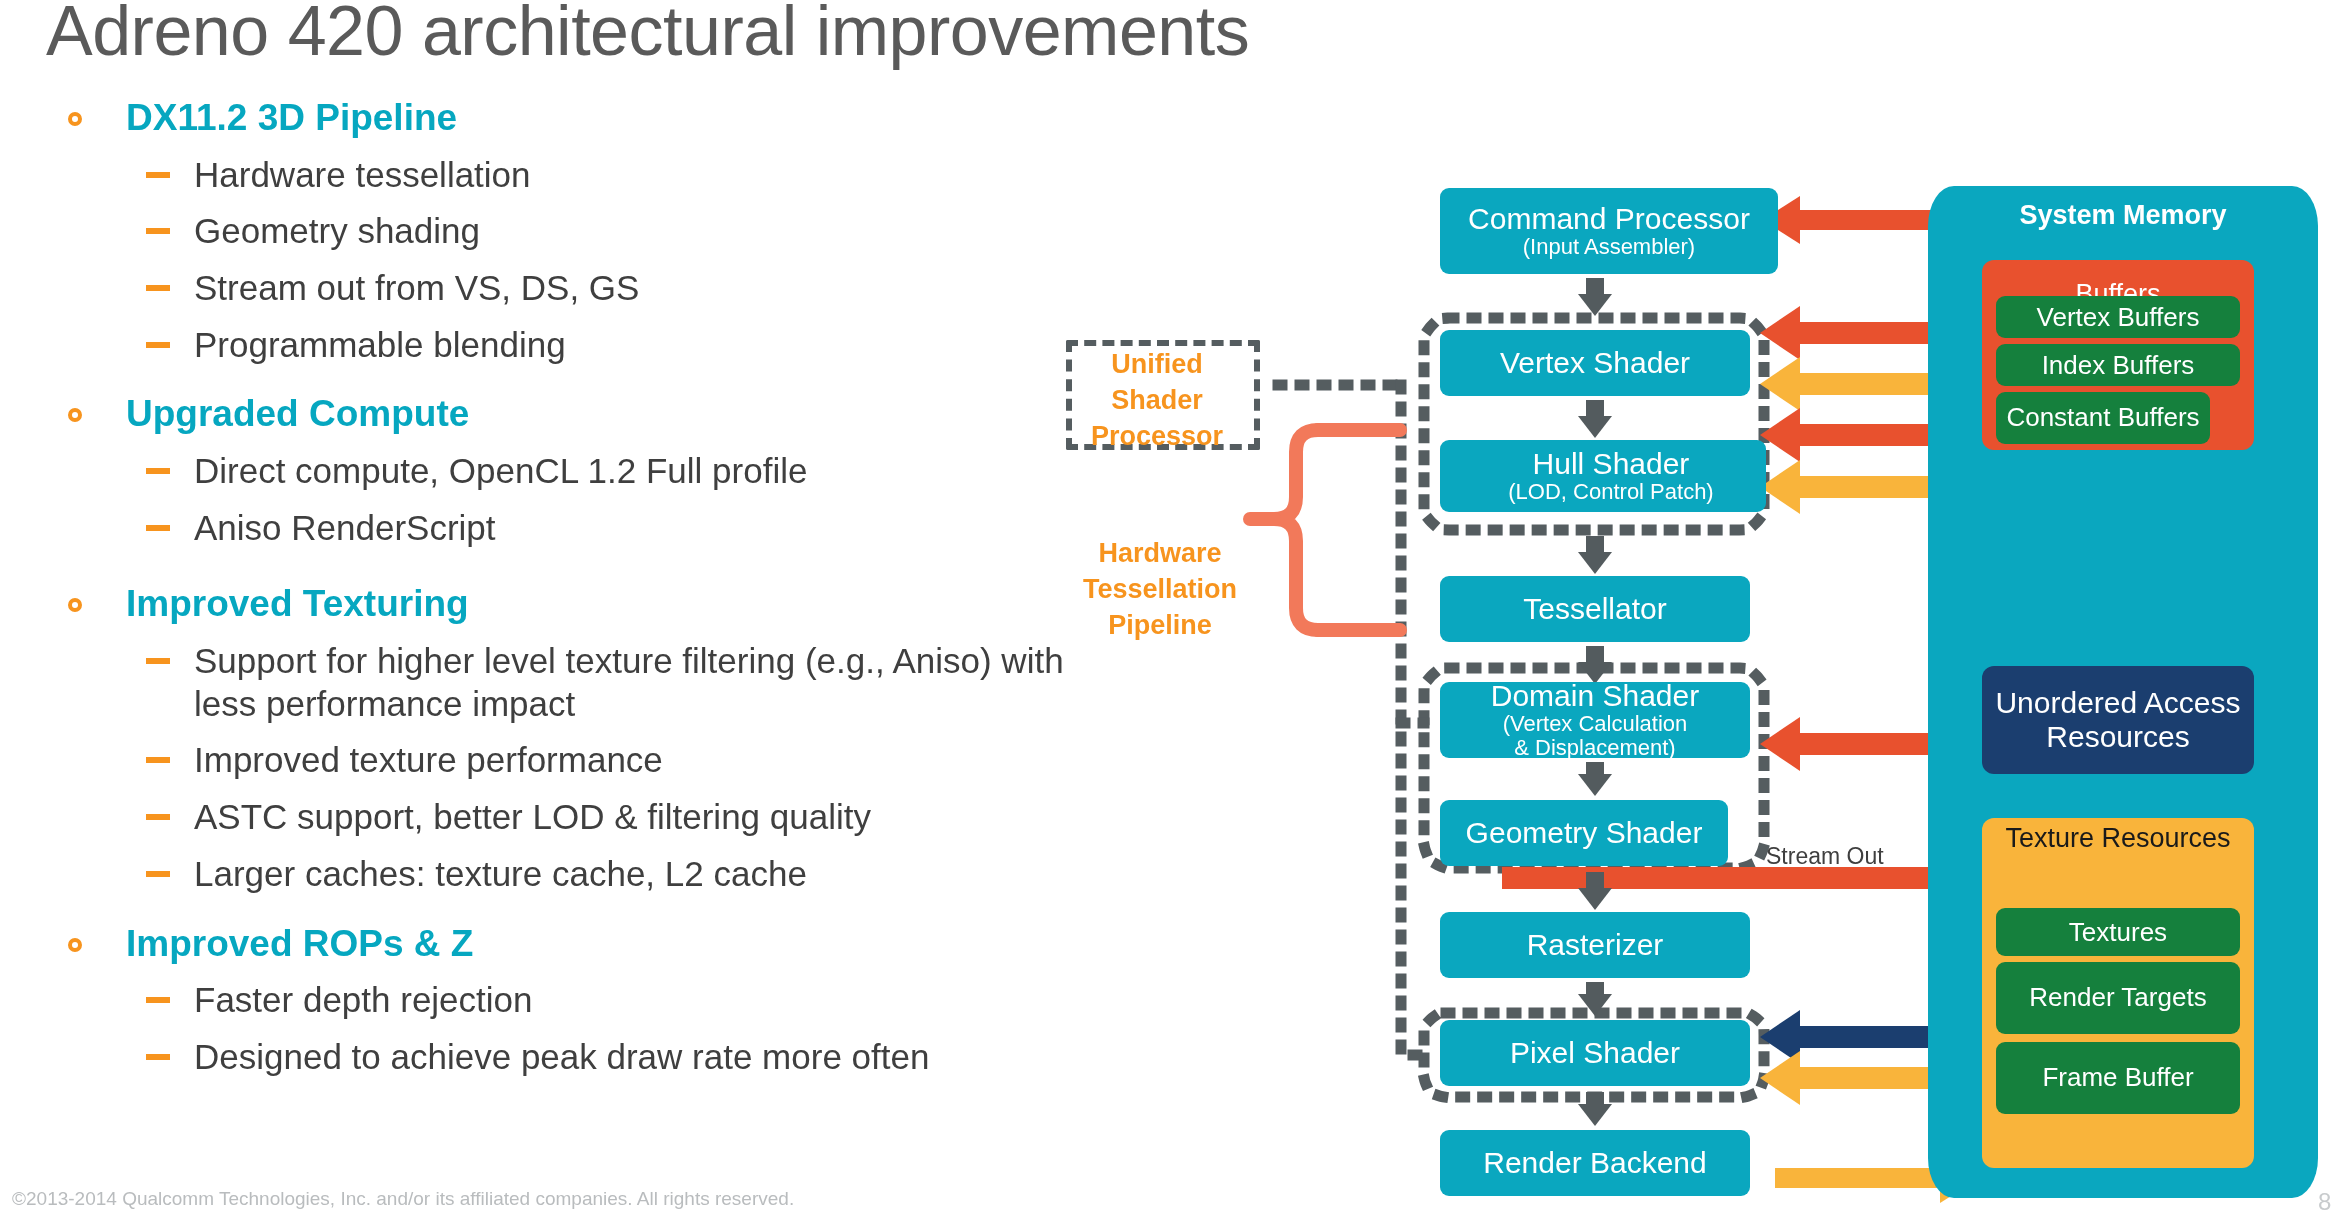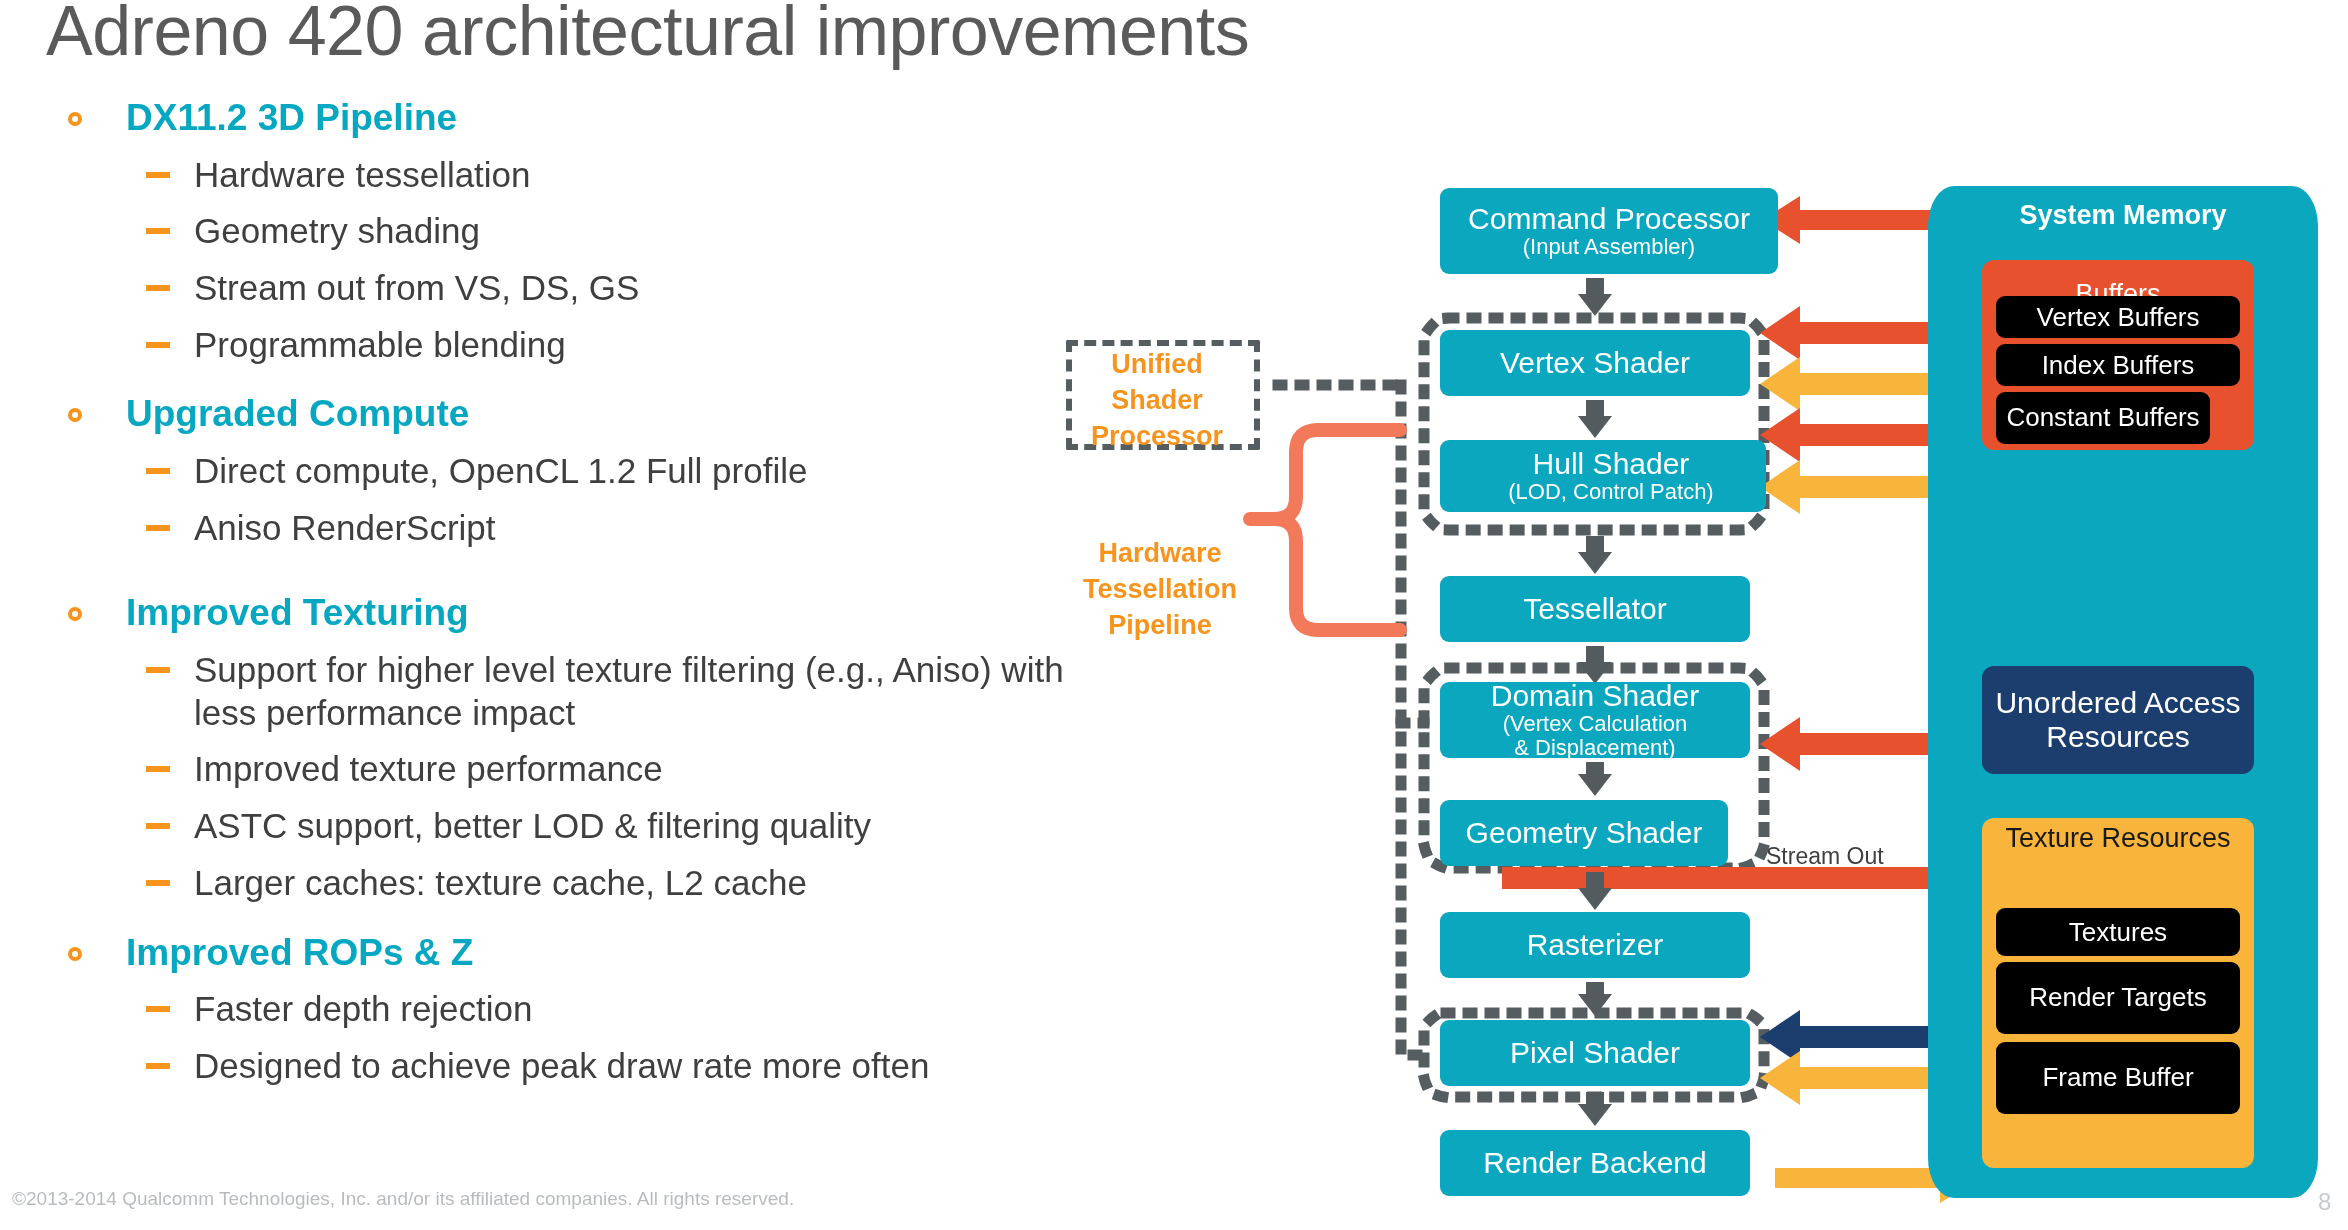--- a/index.html
+++ b/index.html
@@ -32,21 +32,21 @@
   .darr{position:absolute;width:34px;}
   .darr .shaft{position:absolute;left:8px;top:0;width:18px;height:60%;background:#535b5e;}
   .darr .head{position:absolute;left:0;bottom:0;width:0;height:0;border-left:17px solid transparent;border-right:17px solid transparent;border-top:22px solid #535b5e;}
 
   
   #sysmem{position:absolute;background:#0AA7BF;border-radius:26px/40px;}
   #sysmem-title{position:absolute;width:100%;text-align:center;color:#fff;font-weight:bold;font-size:27px;}
 
   .group{position:absolute;border-radius:12px;}
   .group .ghead{width:100%;text-align:center;font-size:27px;line-height:1.1;}
-  .chip{position:absolute;background:#000000;border-radius:9px;color:#fff;font-size:26px;line-height:1.1;text-align:center;
+  .chip{position:absolute;background:#15803d;border-radius:9px;color:#fff;font-size:26px;line-height:1.1;text-align:center;
         display:flex;align-items:center;justify-content:center;}
   .solidbox{position:absolute;border-radius:12px;color:#fff;font-size:30px;line-height:1.14;text-align:center;
         display:flex;align-items:center;justify-content:center;}
 
   
   .olabel{position:absolute;color:#F7941E;font-weight:bold;font-size:27px;line-height:1.34;text-align:center;}
   #usp-box{position:absolute;border:6px dashed #555d60;border-radius:2px;}
 
   
   #streamout{position:absolute;font-size:23px;color:#3f3f3f;}
@@ -69,21 +69,21 @@
     <div class="lvl2"><span class="dash"></span><span>Stream out from VS, DS, GS</span></div>
     <div class="lvl2"><span class="dash"></span><span>Programmable blending</span></div>
 
     <div class="lvl1" style="margin-top:26px;">
       <span class="ring"></span>
       <span>Upgraded Compute</span>
     </div>
     <div class="lvl2"><span class="dash"></span><span>Direct compute, OpenCL 1.2 Full profile</span></div>
     <div class="lvl2"><span class="dash"></span><span>Aniso RenderScript</span></div>
 
-    <div class="lvl1" style="margin-top:42px;">
+    <div class="lvl1" style="margin-top:33px;">
       <span class="ring"></span>
       <span>Improved Texturing</span>
     </div>
     <div class="lvl2"><span class="dash"></span><span>Support for higher level texture filtering (e.g., Aniso) with less performance impact</span></div>
     <div class="lvl2"><span class="dash"></span><span>Improved texture performance</span></div>
     <div class="lvl2"><span class="dash"></span><span>ASTC support, better LOD &amp; filtering quality</span></div>
     <div class="lvl2"><span class="dash"></span><span>Larger caches: texture cache, L2 cache</span></div>
 
     <div class="lvl1" style="margin-top:26px;">
       <span class="ring"></span>

